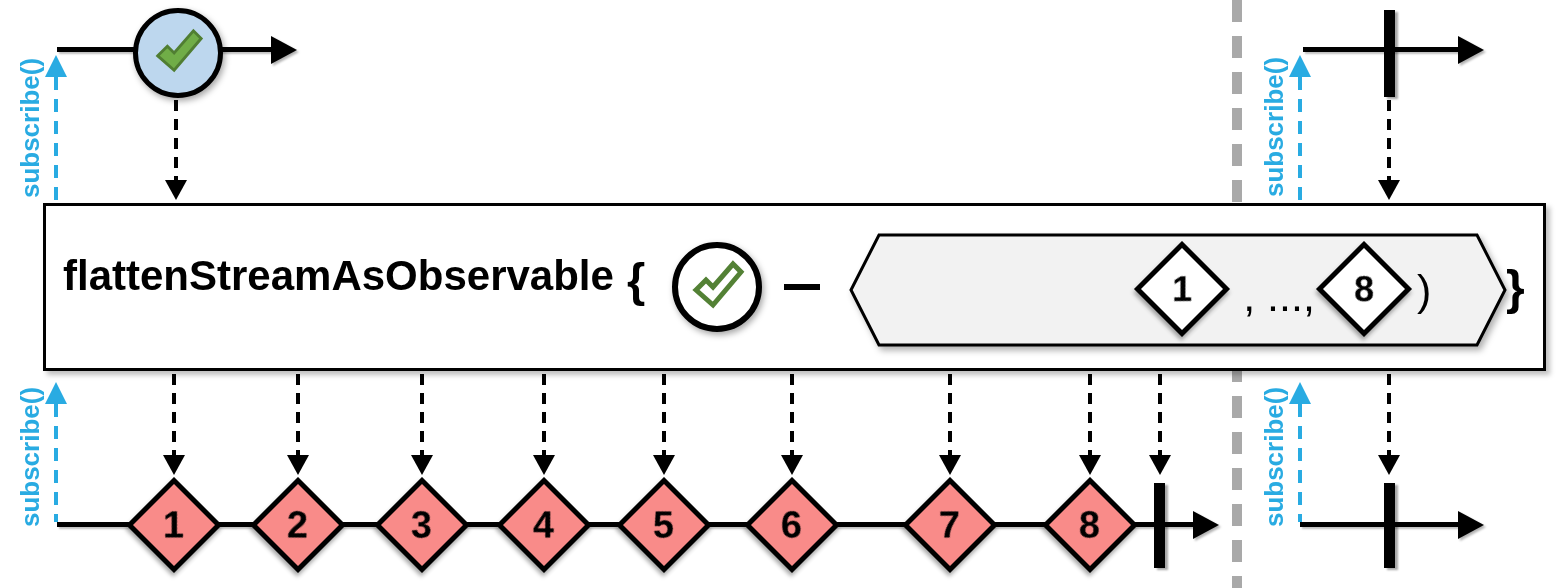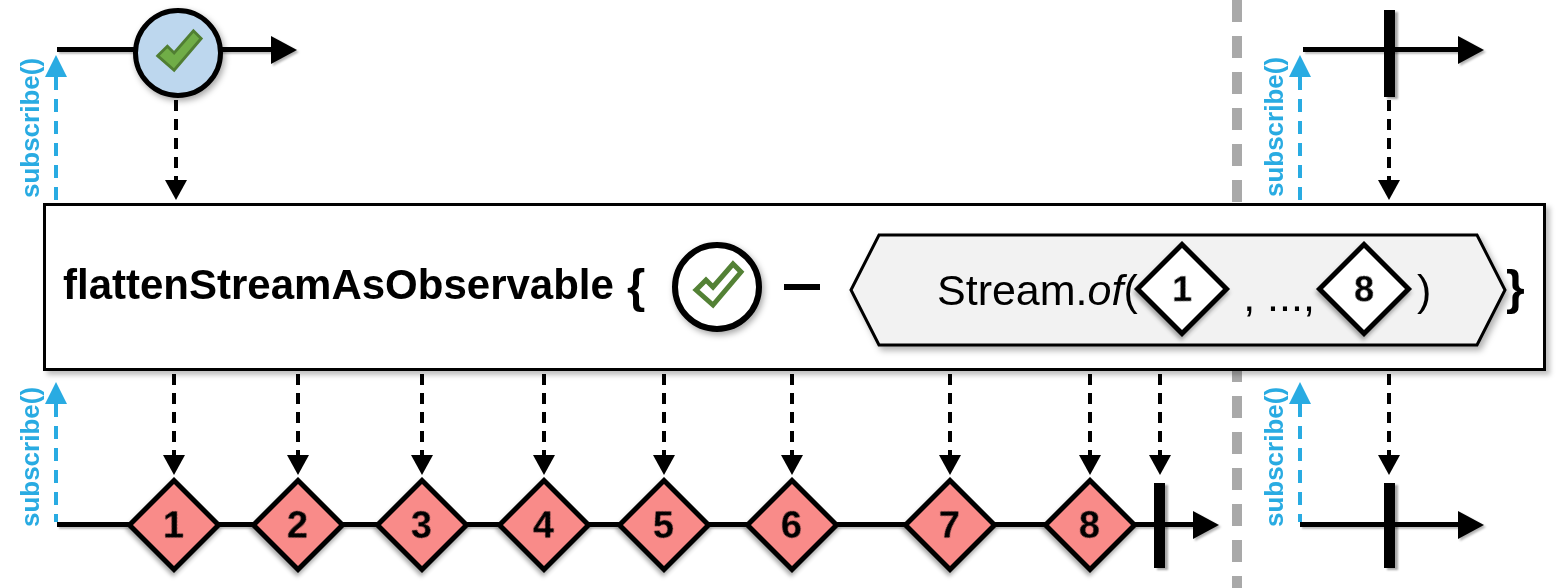--- a/index.html
+++ b/index.html
@@ -38,21 +38,21 @@
   .diamond > span { transform:rotate(-45deg); font-weight:bold; font-size:38px; color:#000; }
   .diamond.white > span { font-size:36px; }
   .vlabel { position:absolute; width:160px; height:30px; line-height:30px;
     transform:rotate(-90deg); color:#29abe2; font-weight:bold; font-size:26px;
     text-align:center; z-index:3; white-space:nowrap; }
   
   .op-box { position:absolute; left:43px; top:203px; width:1503px; height:168px;
     box-sizing:border-box; background:#fff; border:3px solid #000;
     box-shadow:4px 4px 5px rgba(0,0,0,.25); z-index:1; }
   .op-label { position:absolute; left:63px; top:252px; height:66px; z-index:3;
-    display:flex; align-items:center; font-weight:bold; font-size:42px; color:#000; }
+    display:flex; font-weight:bold; font-size:42px; color:#000; }
   .op-label .brace { font-size:47px; margin-left:13px; }
   .close-brace { position:absolute; left:1506px; top:254px; height:66px; z-index:3;
     display:flex; align-items:center; font-weight:bold; font-size:48px; color:#000; }
   .hexwrap { position:absolute; left:849px; top:233px; width:658px; height:114px; z-index:2; }
   .hexwrap svg { position:absolute; left:0; top:0; filter:drop-shadow(3px 4px 3px rgba(0,0,0,.3)); }
   .hex-text { position:absolute; top:0; height:114px; display:flex; align-items:center;
     font-size:43px; color:#000; z-index:3; }
   .hex-text .it { font-style:italic; }
   .z3 { z-index:3; }
 </style>
@@ -90,26 +90,20 @@
       </svg>
     </span>
   </div>
   <div class="hline z3" style="left:784px; top:284px; width:36px; box-shadow:none; height:6px;"></div>
   <div class="arrow-r" style="left:819px; top:274px; border-top-width:13px; border-bottom-width:13px; border-left-width:23px;"></div>
 
   <div class="hexwrap">
     <svg width="658" height="114" viewBox="0 0 658 114">
       <polygon points="2,57 30,2 628,2 656,57 628,112 30,112" fill="#f2f2f2" stroke="#000" stroke-width="3"></polygon>
     </svg>
-    <div class="hex-text" style="left:88px;">
-      <span>Stream</span>
-        <span>.</span>
-        <span class="it">of</span>
-        <span>(</span>
-    </div>
     <div class="diamond white" style="left:299px; top:22px;">
       <span>1</span>
     </div>
     <div class="hex-text" style="left:390px; width:80px; justify-content:center; padding-top:6px;">, ...,</div>
     <div class="diamond white" style="left:481px; top:22px;">
       <span>8</span>
     </div>
     <div class="hex-text" style="left:568px;">)</div>
   </div>
   <div class="close-brace">}</div>

